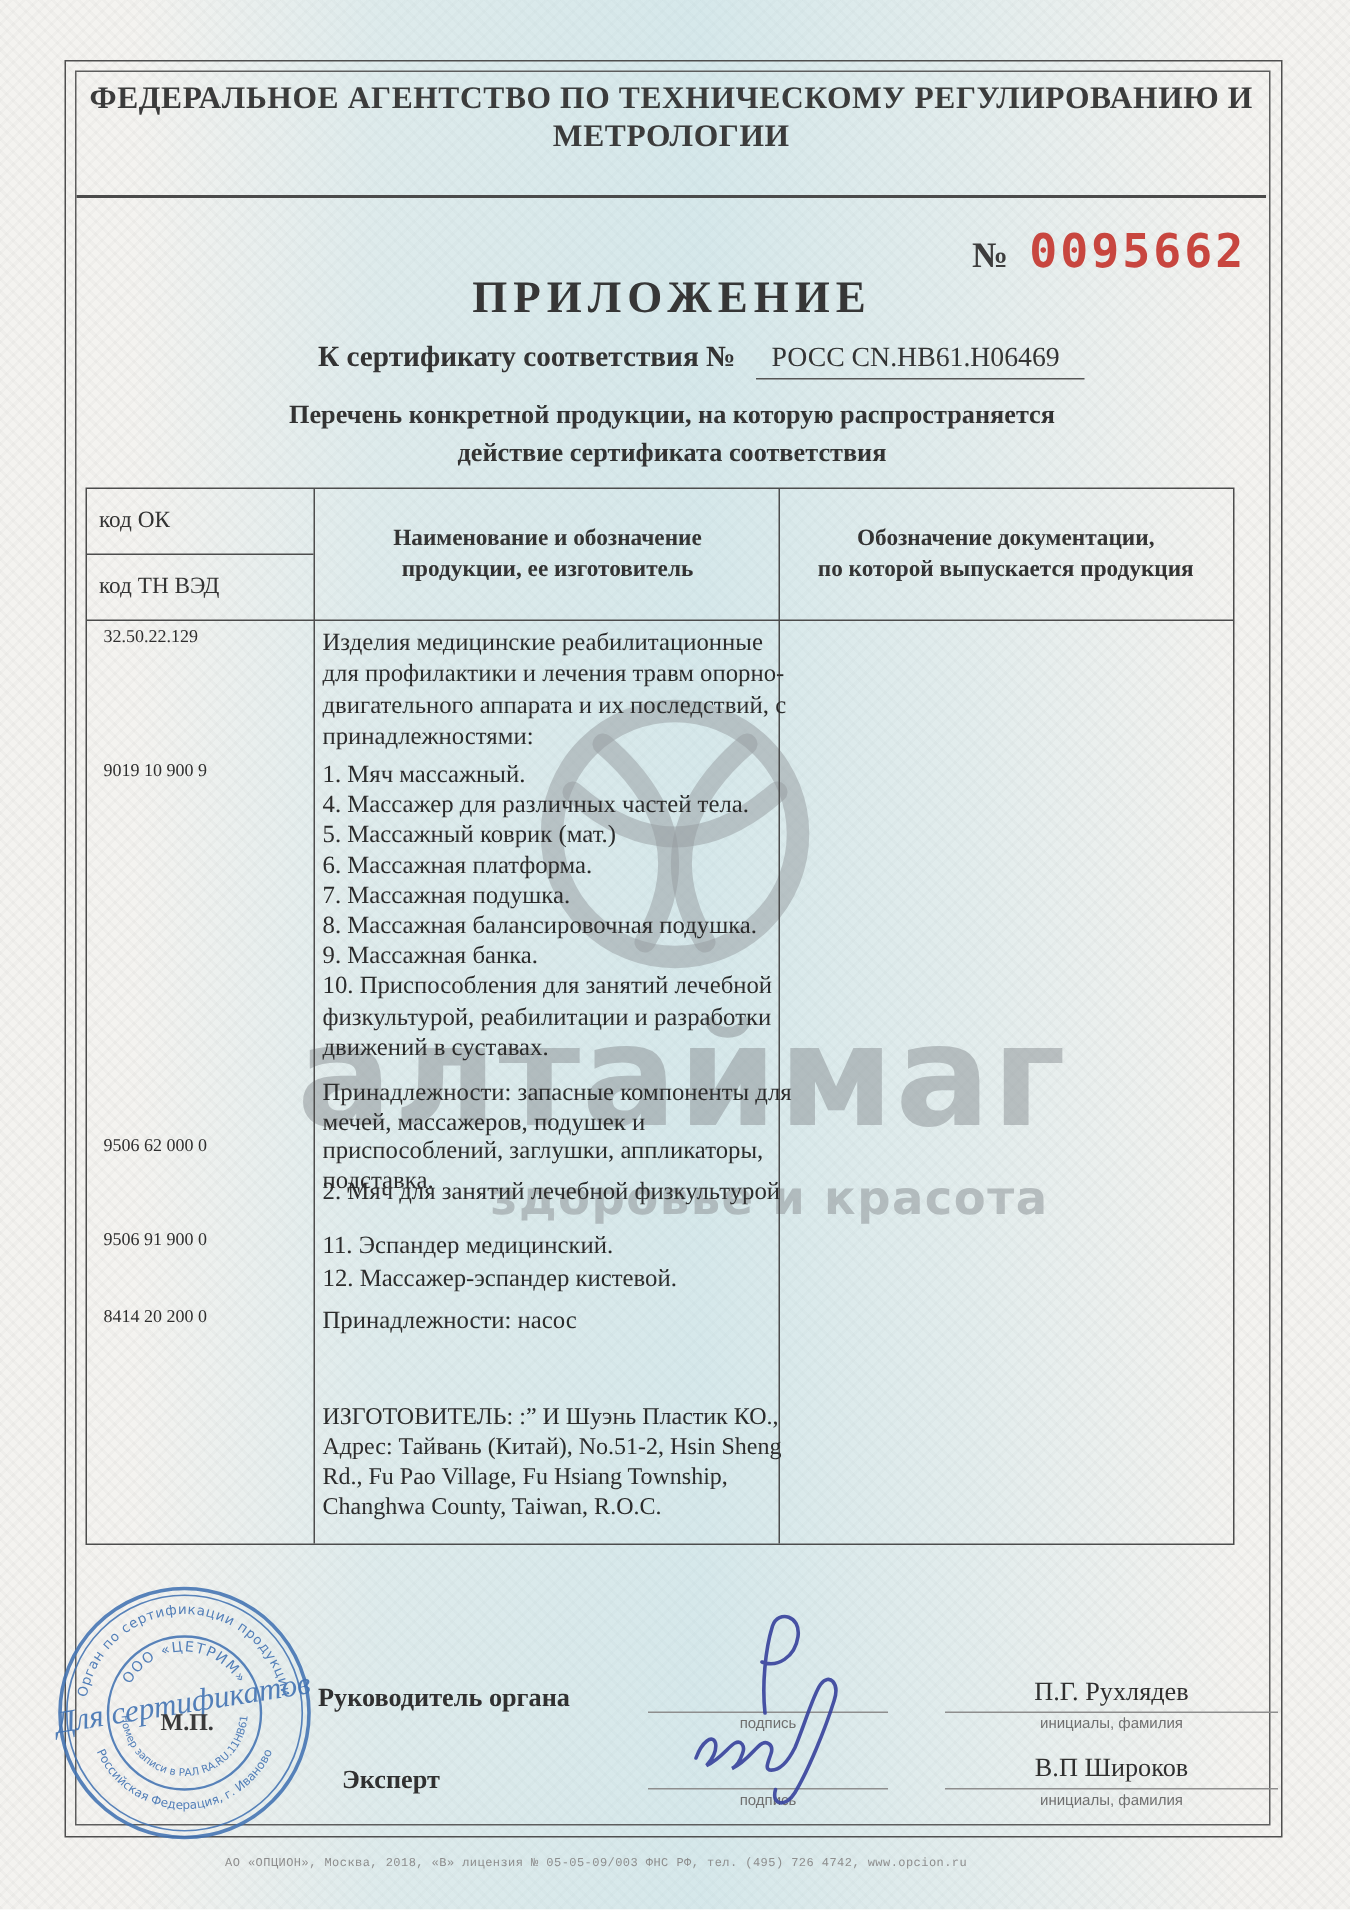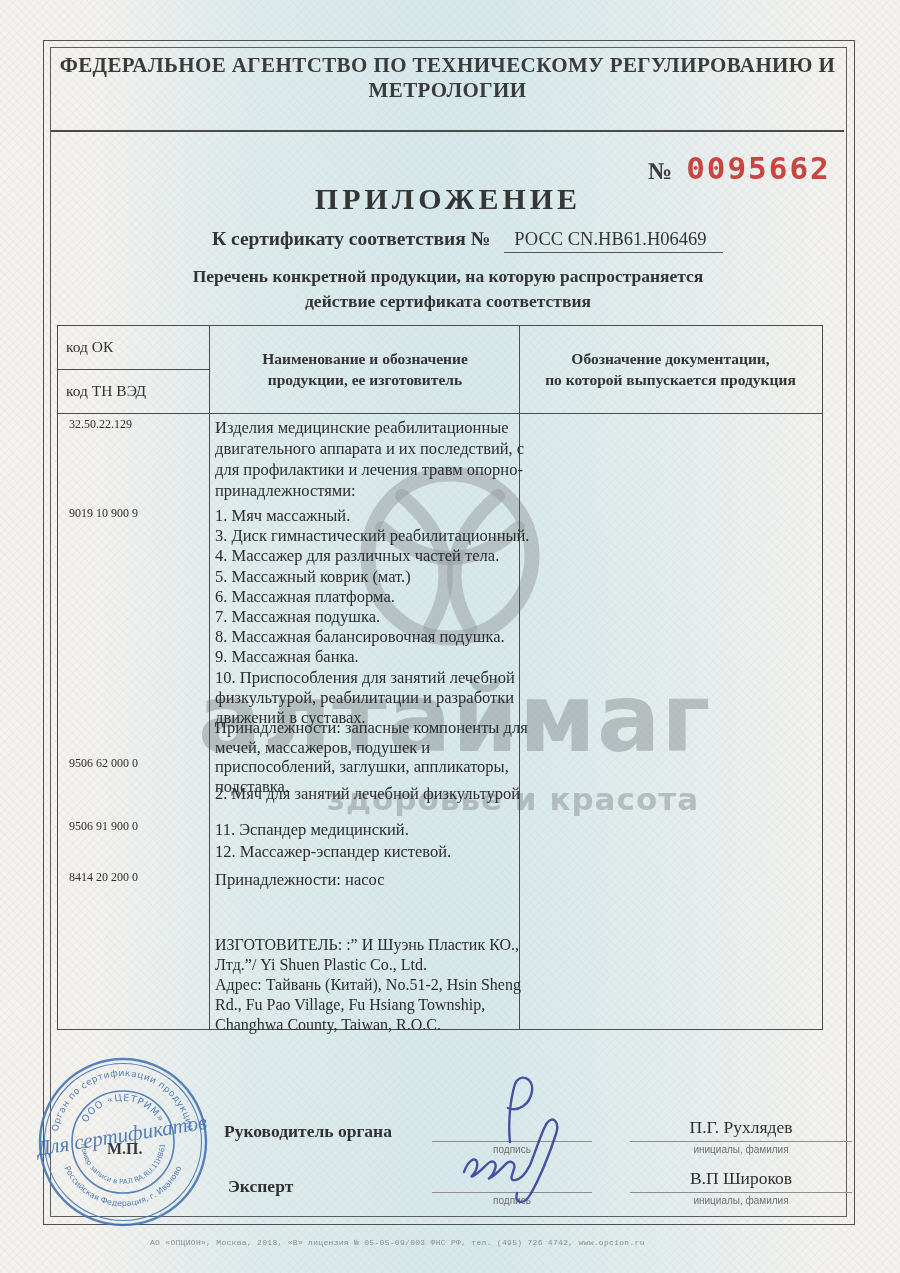--- a/index.html
+++ b/index.html
@@ -71,21 +71,21 @@
   .b6{top:522px;line-height:20px;font-size:16px;}
   .k0{top:4px;} .k1{top:93px;} .k2{top:305px;margin-top:38px;} .k3{top:406px;} .k4{top:457px;}
 
   
   .stamp{position:absolute;left:23px;top:1042px;width:200px;height:200px;z-index:4;overflow:visible;}
   .stamp svg{overflow:visible;}
   .mp{position:absolute;left:107px;top:1140px;z-index:5;font-size:16px;font-weight:bold;color:#3a3a3a;}
 
   
   .sig-label{position:absolute;z-index:3;font-size:17.5px;font-weight:bold;color:#303030;}
-  .r1l{left:224px;top:1121px;} .r2l{left:228px;top:1176px;}
+  .r1l{left:212px;top:1121px;} .r2l{left:228px;top:1176px;}
   .sline{position:absolute;height:0;border-top:1.2px solid #8e8e8e;z-index:3;}
   .s1{left:432px;top:1141px;width:160px;} .s2{left:432px;top:1192px;width:160px;}
   .n1{left:630px;top:1141px;width:222px;} .n2{left:630px;top:1192px;width:222px;}
   .scap{position:absolute;z-index:3;font-family:"Liberation Sans", sans-serif;
     font-size:10px;color:#6f6f6f;text-align:center;}
   .sc1{left:432px;top:1144px;width:160px;} .sc2{left:432px;top:1195px;width:160px;}
   .nc1{left:630px;top:1144px;width:222px;} .nc2{left:630px;top:1195px;width:222px;}
   .sname{position:absolute;z-index:3;font-size:17.5px;color:#2f2f2f;text-align:center;}
   .nm1{left:630px;top:1117px;width:222px;} .nm2{left:630px;top:1168px;width:222px;}
   .ink{position:absolute;left:420px;top:1068px;z-index:4;}
@@ -154,27 +154,26 @@
 
     <div class="tbody">
       <div class="code k0">32.50.22.129</div>
       <div class="code k1">9019 10 900 9</div>
       <div class="code k2">9506 62 000 0</div>
       <div class="code k3">9506 91 900 0</div>
       <div class="code k4">8414 20 200 0</div>
 
       <div class="blk b0">
         <div>Изделия медицинские реабилитационные</div>
+        <div>для профилактики и лечения травм опорно-</div>
         <div>двигательного аппарата и их последствий, с</div>
-        <div>для профилактики и лечения травм опорно-</div>
         <div>принадлежностями:</div>
       </div>
       <div class="blk b1">
         <div>1. Мяч массажный.</div>
-        <div>3. Диск гимнастический реабилитационный.</div>
         <div>4. Массажер  для различных частей тела.</div>
         <div>5. Массажный коврик (мат.)</div>
         <div>6. Массажная платформа.</div>
         <div>7. Массажная подушка.</div>
         <div>8. Массажная балансировочная подушка.</div>
         <div>9. Массажная банка.</div>
         <div>10. Приспособления для занятий лечебной</div>
         <div>физкультурой, реабилитации и разработки</div>
         <div>движений в суставах.</div>
       </div>
@@ -189,21 +188,20 @@
       </div>
       <div class="blk b4">
         <div>11. Эспандер медицинский.</div>
         <div>12. Массажер-эспандер кистевой.</div>
       </div>
       <div class="blk b5">
         <div>Принадлежности: насос</div>
       </div>
       <div class="blk b6">
         <div>ИЗГОТОВИТЕЛЬ: :” И Шуэнь Пластик КО.,</div>
-        <div>Лтд.”/ Yi Shuen Plastic Co., Ltd.</div>
         <div>Адрес: Тайвань (Китай), No.51-2, Hsin Sheng</div>
         <div>Rd., Fu Pao Village, Fu  Hsiang Township,</div>
         <div>Changhwa County, Taiwan, R.O.C.</div>
       </div>
     </div>
   </div>
 
   <div class="stamp">
     <svg width="200" height="200" viewBox="0 0 200 200">
       <defs>

